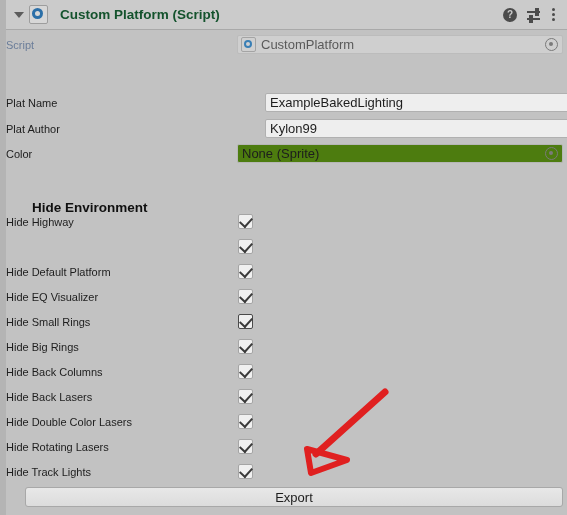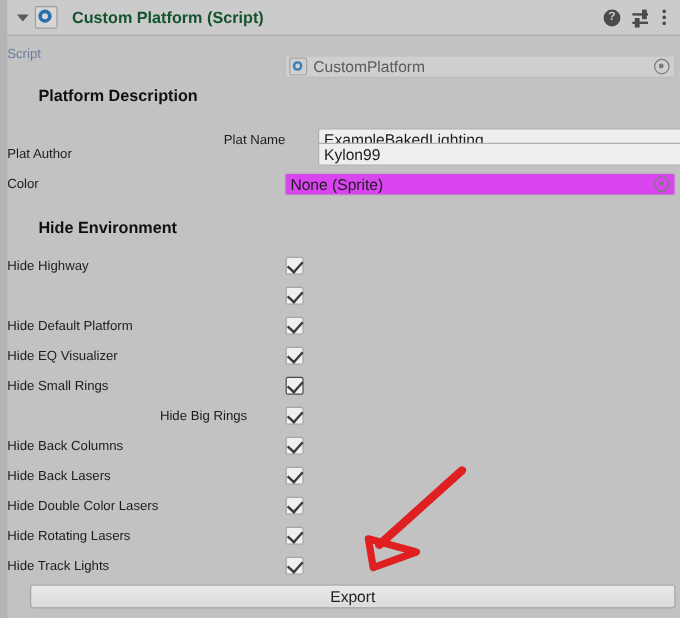--- a/index.html
+++ b/index.html
@@ -149,21 +149,21 @@
     color: #101010;
     white-space: nowrap;
   }
 
   
   .objField {
     position: absolute;
     left: 231px;
     width: 326px;
     height: 19px;
-    background: #d946ef;
+    background: #4d7c0f;
     border: 1px solid #b6b6b6;
     border-radius: 2px;
     box-sizing: border-box;
     display: flex;
     align-items: center;
     cursor: pointer;
   }
   .objField.dim { background: #cfcfcf; border-color: #bcbcbc; }
   .objMini {
     width: 13px; height: 13px;
@@ -308,48 +308,47 @@
       <div class="dotsIcon">
         <span></span>
           <span></span>
           <span></span>
       </div>
     </div>
   </div>
 
   <div class="row" style="top:34px;">
     <div class="lbl disabled">Script</div>
-    <div class="objField dim" style="top:12px;text-align:right;">
+    <div class="objField dim" style="top:1px;text-align:right;">
       <div class="objMini"></div>
       <div class="objText">CustomPlatform</div>
       <div class="targetIcon"></div>
     </div>
   </div>
 
-  <div class="sectionHdr" style="top:72px;">Platform Description</div>
-
-  <div class="row" style="top:106px;justify-content:center;">
+
+  <div class="row" style="top:92px;">
     <div class="lbl">Plat Name</div>
     <div class="textField" style="top:1px;">ExampleBakedLighting</div>
   </div>
 
   <div class="row" style="top:118px;">
     <div class="lbl">Plat Author</div>
     <div class="textField" style="top:1px;">Kylon99</div>
   </div>
 
   <div class="row" style="top:143px;">
     <div class="lbl">Color</div>
     <div class="objField" style="top:1px;">
       <div class="objText normal" style="margin-left:4px;">None (Sprite)</div>
       <div class="targetIcon"></div>
     </div>
   </div>
 
-  <div class="sectionHdr" style="top:182px;text-align:right;">Hide Environment</div>
+  <div class="sectionHdr" style="top:200px;text-align:right;">Hide Environment</div>
 
   <div id="toggleList">
       <div class="row" style="top: 211px;">
         <div class="lbl">Hide Highway</div>
         <div class="cbox" style="top: 3px;">
           <div class="chk"></div>
         </div>
       </div>
       <div class="row" style="top: 236px;">
         <div class="cbox" style="top: 3px;">
@@ -367,21 +366,21 @@
         <div class="cbox" style="top: 3px;">
           <div class="chk"></div>
         </div>
       </div>
       <div class="row" style="top: 311px;">
         <div class="lbl">Hide Small Rings</div>
         <div class="cbox focused" style="top: 3px;">
           <div class="chk"></div>
         </div>
       </div>
-      <div class="row" style="top: 336px; text-align: right;">
+      <div class="row" style="top: 336px;">
         <div class="lbl">Hide Big Rings</div>
         <div class="cbox" style="top: 3px;">
           <div class="chk"></div>
         </div>
       </div>
       <div class="row" style="top: 361px;">
         <div class="lbl">Hide Back Columns</div>
         <div class="cbox" style="top: 3px;">
           <div class="chk"></div>
         </div>

